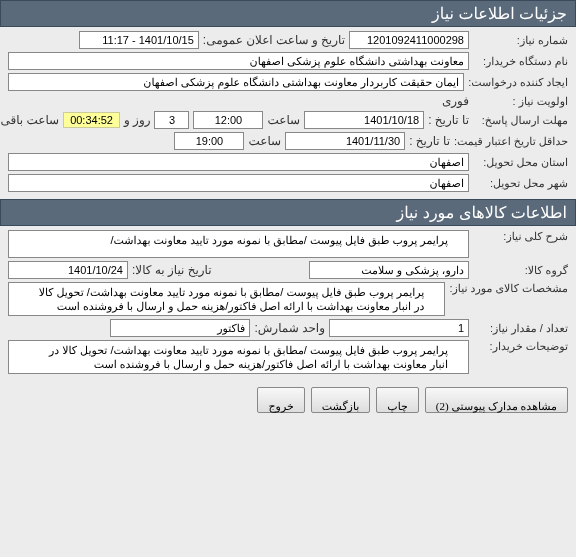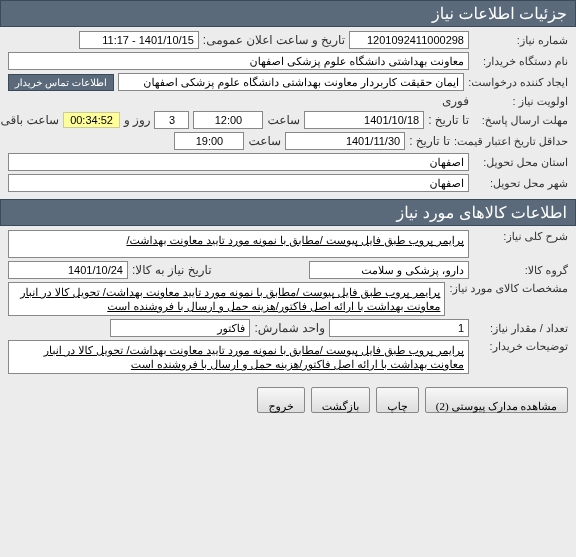--- a/index.html
+++ b/index.html
@@ -51,27 +51,26 @@
   height: 18px;
   line-height: 14px;
 }
 .field-wide { flex: 1; }
 .field-med { width: 120px; }
 .field-time { width: 70px; text-align: center; }
 .field-num { width: 35px; text-align: center; }
 .textarea {
   background: #fff;
   border: 1px solid #888;
-  padding: 2px 4px;
+  padding: 2px 20px;
   font-size: 11px;
   font-family: Tahoma, Arial;
   flex: 1;
   min-height: 28px;
   line-height: 14px;
-  text-decoration: underline;
 }
 .btn {
   background: linear-gradient(#f8f8f8,#ddd);
   border: 1px solid #888;
   padding: 12px 10px;
   font-size: 11px;
   font-family: Tahoma;
   cursor: pointer;
   border-radius: 2px;
   height: 20px;
@@ -115,21 +114,20 @@
   </div>
 
   <div class="row">
     <span class="label">نام دستگاه خریدار:</span>
     <input class="field field-wide" readonly="" value="معاونت بهداشتی دانشگاه علوم پزشکی اصفهان" style="">
   </div>
 
   <div class="row">
     <span class="label">ایجاد کننده درخواست:</span>
     <input class="field field-wide" readonly="" value="ایمان حقیقت کاربردار معاونت بهداشتی دانشگاه علوم پزشکی اصفهان" style="">
-    <button class="contact-btn">اطلاعات تماس خریدار</button>
   </div>
 
   <div class="row">
     <span class="label">اولویت نیاز :</span>
     <span class="label-sm">فوری</span>
   </div>
 
   <div class="row">
     <span class="label">مهلت ارسال پاسخ:</span>
     <span class="label-sm">تا تاریخ :</span>

